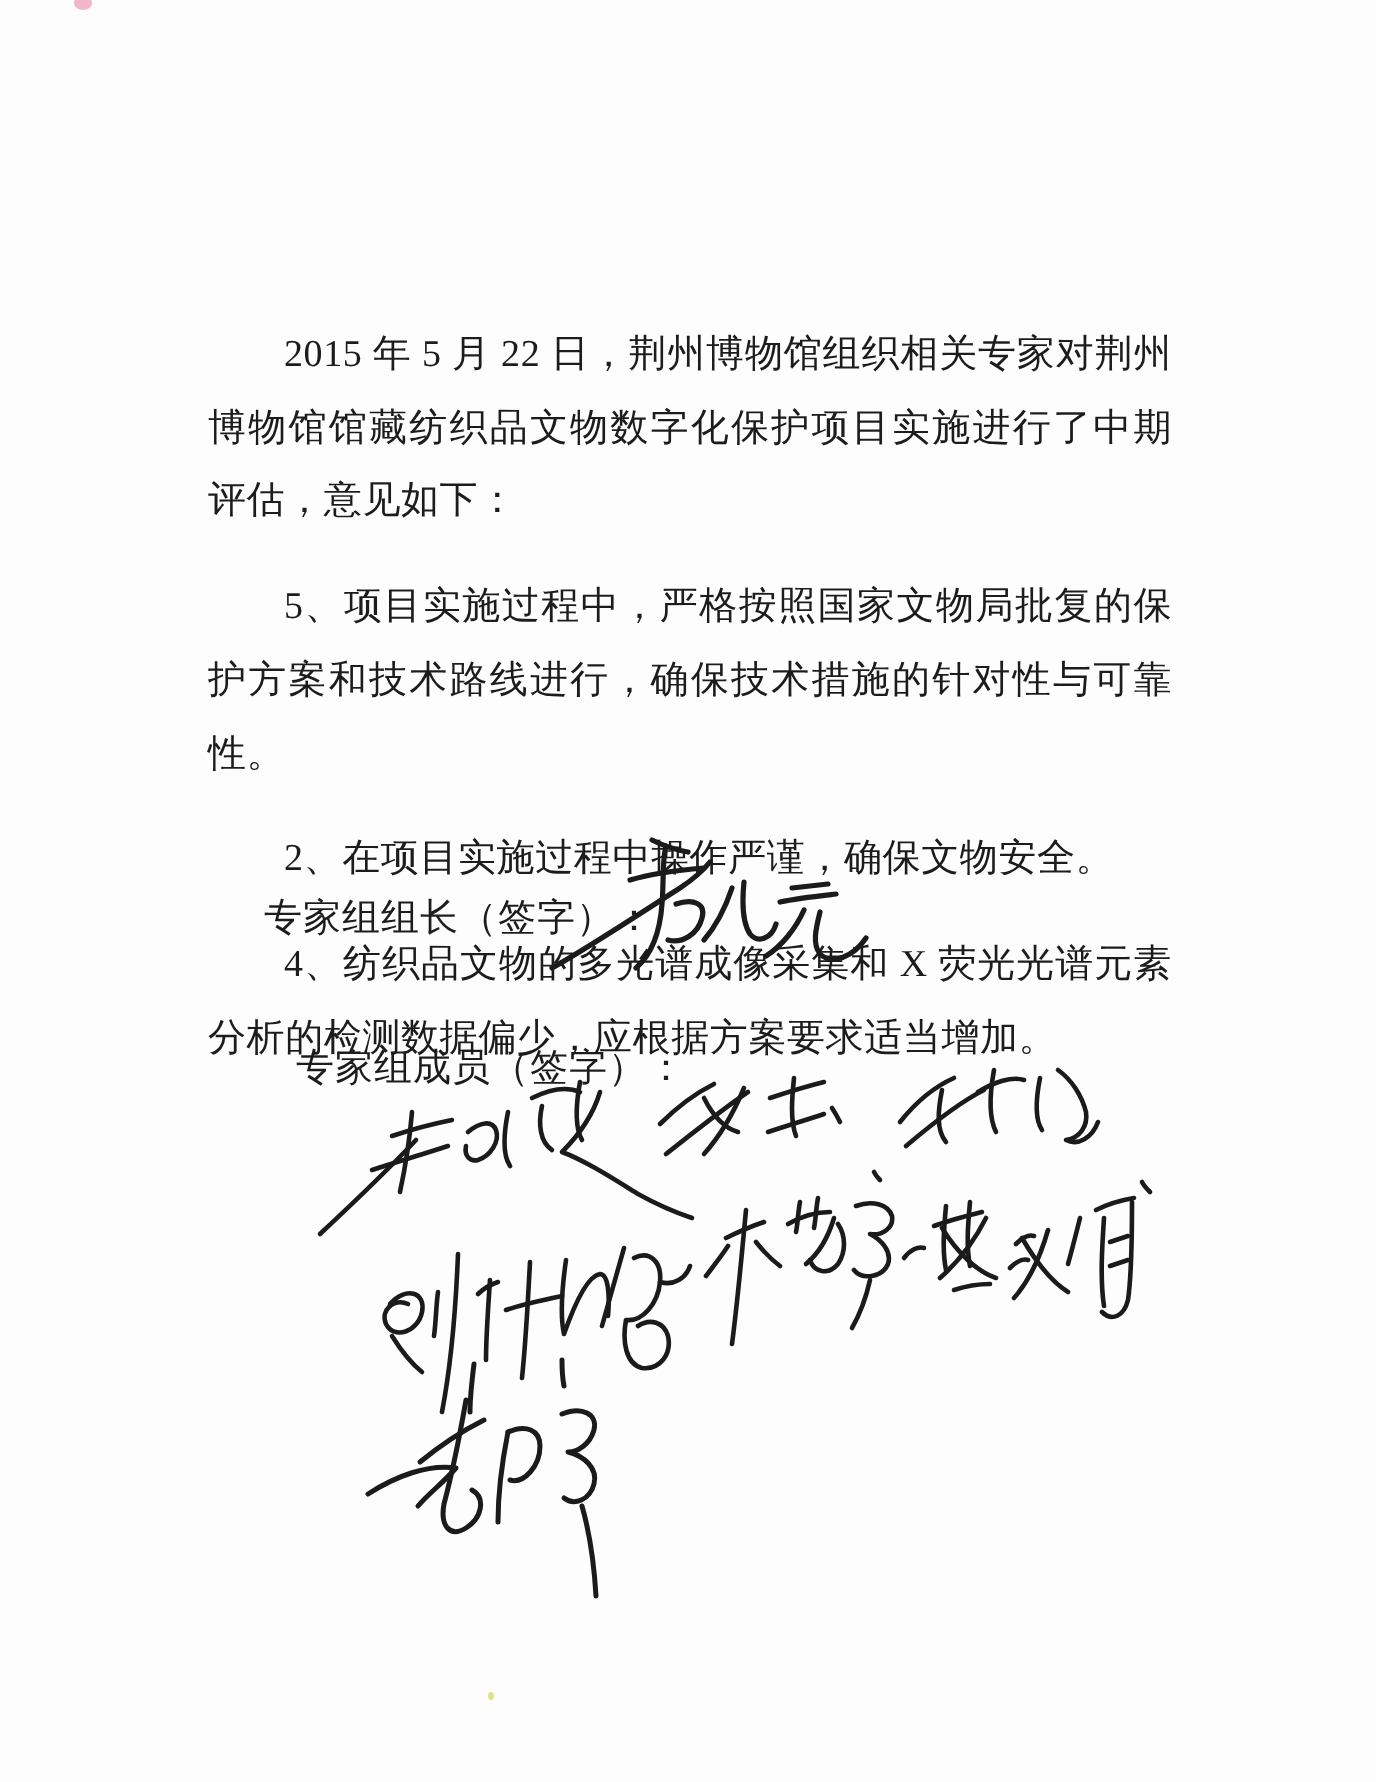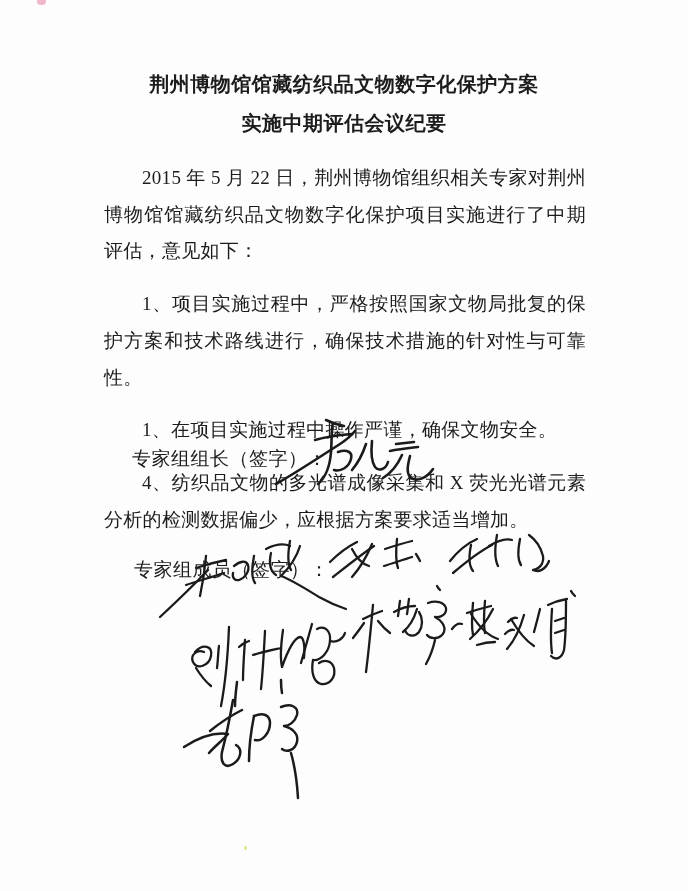--- a/index.html
+++ b/index.html
@@ -44,21 +44,21 @@
     text-indent: 2em;
     letter-spacing: 0.3px;
   }
   .sig-label {
     position: absolute;
     font-size: 19px;
     letter-spacing: 0.5px;
     white-space: nowrap;
   }
   .leader-label { left: 132px; top: 446px; }
-  .members-label { left: 134px; top: 521px; margin-top: 36px; }
+  .members-label { left: 148px; top: 521px; }
   .date-line {
     position: absolute;
     left: 418px;
     top: 704px;
     font-size: 19px;
     letter-spacing: 0.5px;
     white-space: nowrap;
   }
   .ink-layer {
     position: absolute;
@@ -95,27 +95,25 @@
     opacity: 0.8;
   }
 </style>
 </head>
 <body>
 
 <div class="sheet">
 
   <div class="scan-mark-pink"></div>
 
-  <div class="doc-title title-1">荆州博物馆馆藏纺织品文物数字化保护方案</div>
-  <div class="doc-title title-2">实施中期评估会议纪要</div>
 
   <div class="body-text">
     <p>2015 年 5 月 22 日，荆州博物馆组织相关专家对荆州博物馆馆藏纺织品文物数字化保护项目实施进行了中期评估，意见如下：</p>
-    <p>1、项目实施过程中，严格按照国家文物局批复的保护方案和技术路线进行，确保技术措施的针对性与可靠性。</p>
-    <p>1、在项目实施过程中操作严谨，确保文物安全。</p>
+    <p>5、项目实施过程中，严格按照国家文物局批复的保护方案和技术路线进行，确保技术措施的针对性与可靠性。</p>
+    <p>2、在项目实施过程中操作严谨，确保文物安全。</p>
     <p>4、纺织品文物的多光谱成像采集和 X 荧光光谱元素分析的检测数据偏少，应根据方案要求适当增加。</p>
   </div>
 
   <div class="sig-label leader-label">专家组组长（签字）：</div>
   <div class="sig-label members-label">专家组成员（签字）：</div>
 
 
   <svg class="ink-layer" viewBox="0 0 688 891" xmlns="http://www.w3.org/2000/svg">
 
     <g stroke-width="2.6">

